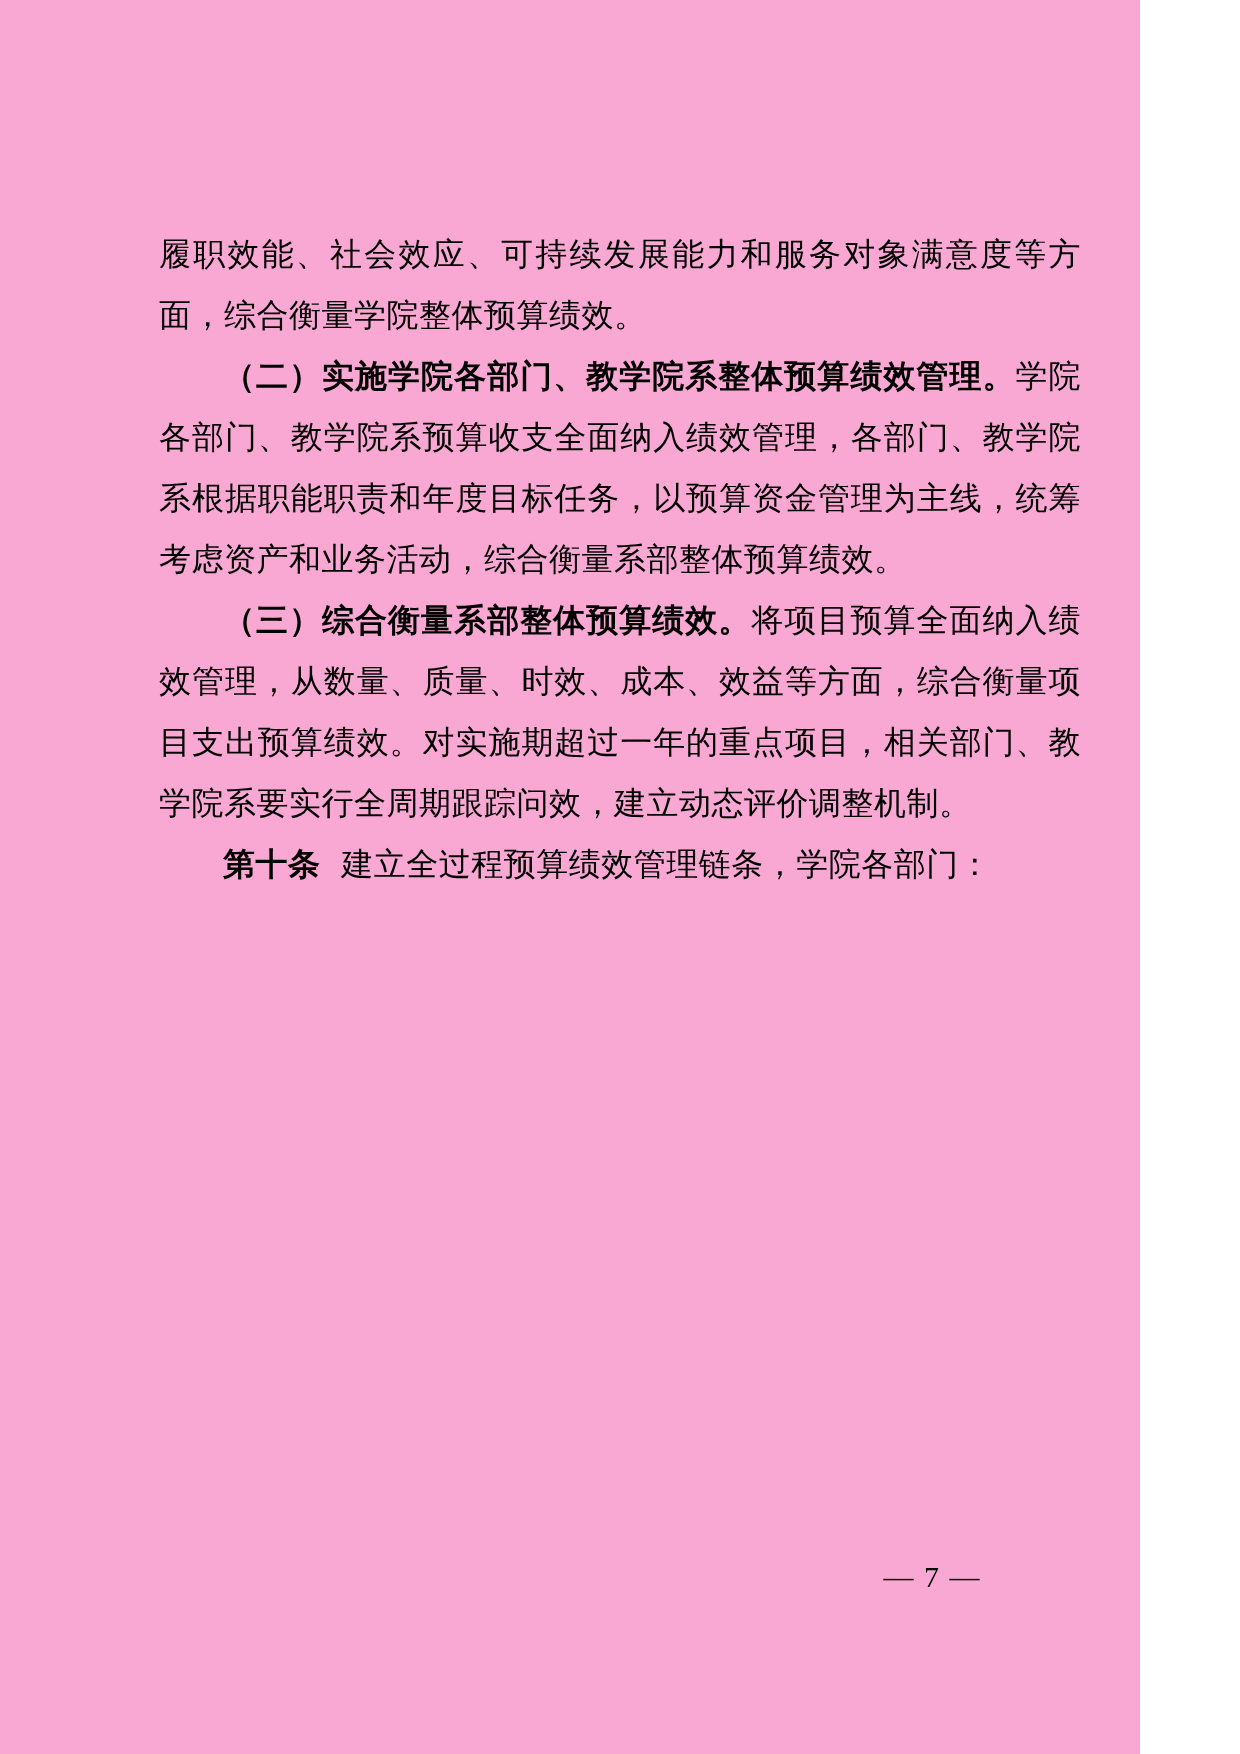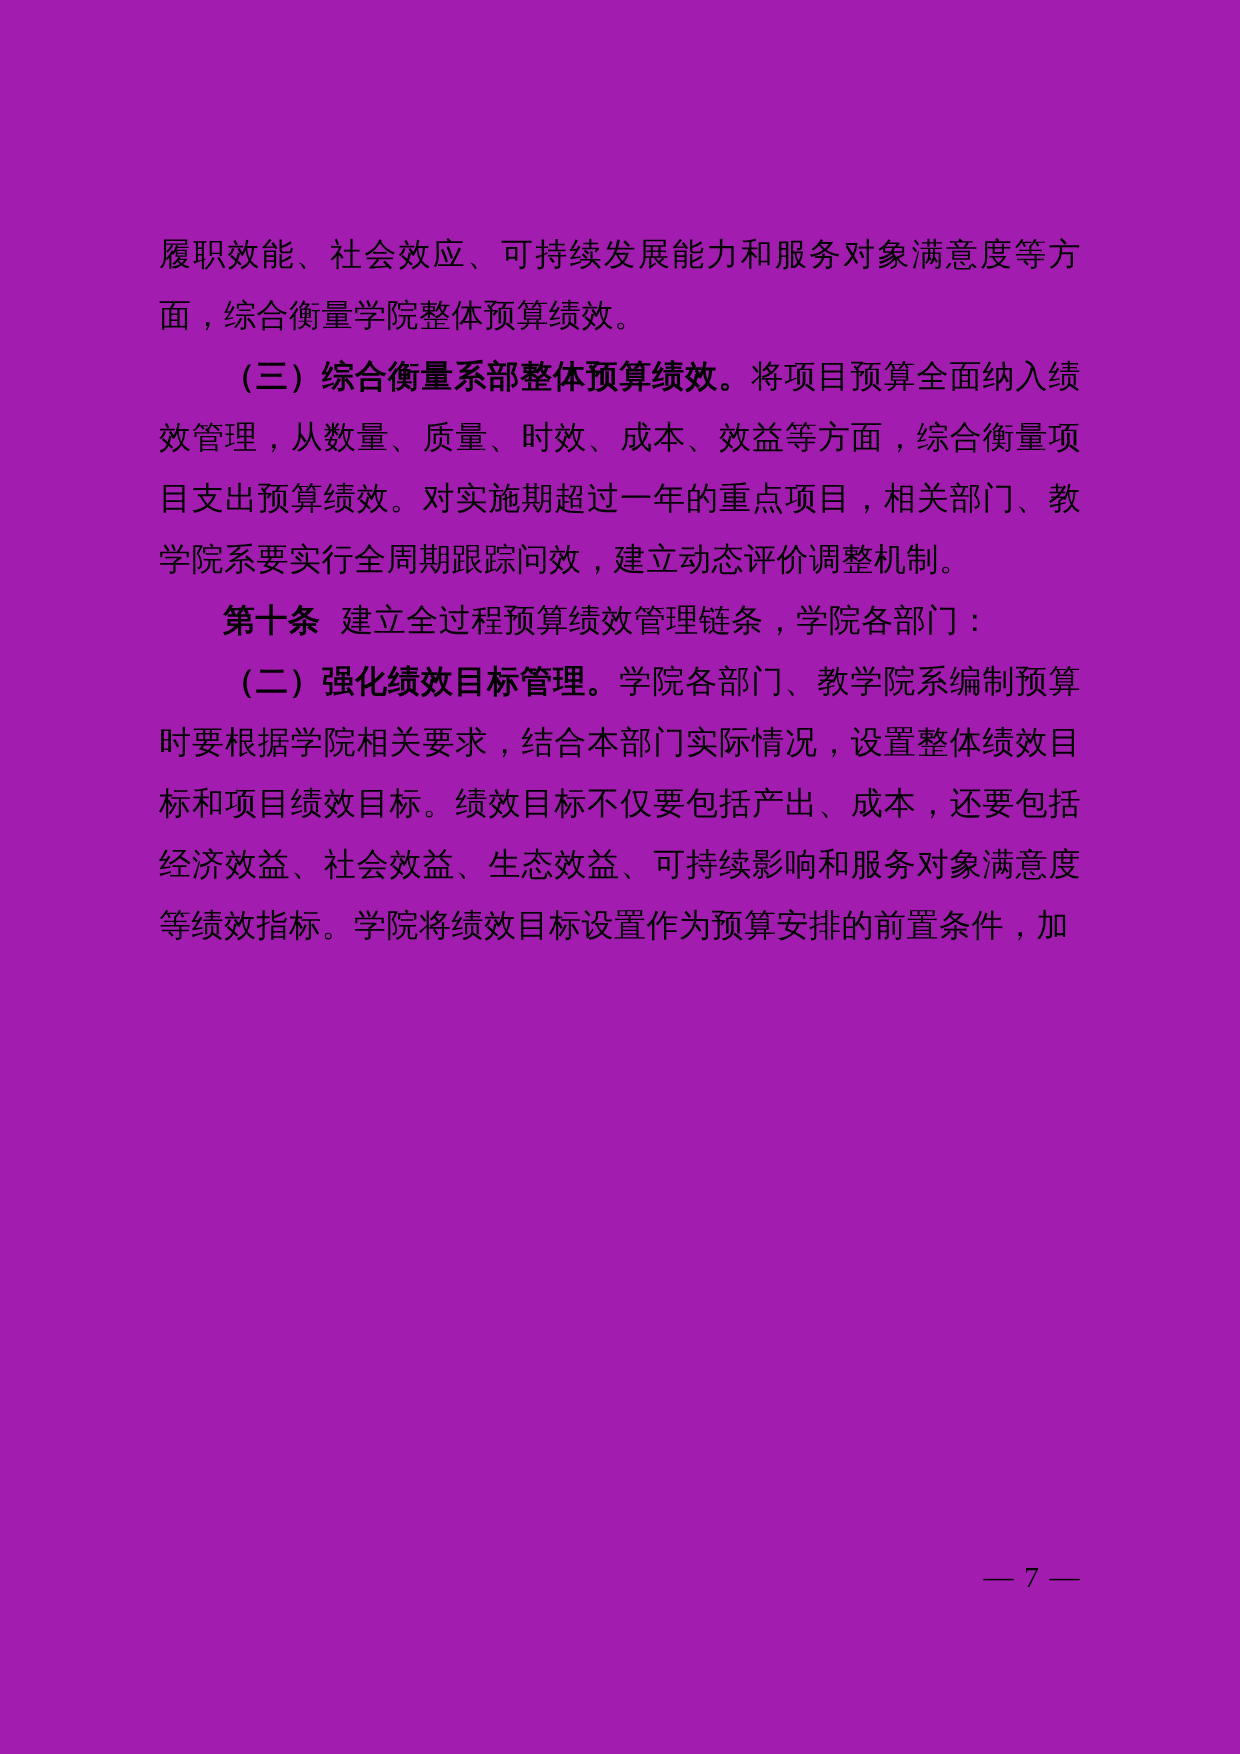--- a/index.html
+++ b/index.html
@@ -2,23 +2,23 @@
 <html><head>
 <meta charset="utf-8">
 <style>
   html, body {
     margin: 0;
     padding: 0;
     background: #ffffff;
   }
   .page {
     position: relative;
-    width: 1240px;
+    width: 1140px;
     height: 1754px;
-    background: #a21caf;
+    background: #f9a8d4;
     overflow: hidden;
     font-family: "Liberation Serif", serif;
     color: #000000;
   }
   .doc-body {
     position: absolute;
     left: 159px;
     top: 224px;
     width: 922px;
     font-size: 32px;
@@ -52,25 +52,25 @@
 </style>
 </head>
 <body>
 
 <div class="page">
 
   <div class="doc-body">
 
     <p class="para"><span class="para-body">履职效能、社会效应、可持续发展能力和服务对象满意度等方面，综合衡量学院整体预算绩效。</span></p>
 
+    <p class="para indent"><span class="para-head">（二）实施学院各部门、教学院系整体预算绩效管理。</span><span class="para-body">学院各部门、教学院系预算收支全面纳入绩效管理，各部门、教学院系根据职能职责和年度目标任务，以预算资金管理为主线，统筹考虑资产和业务活动，综合衡量系部整体预算绩效。</span></p>
 
     <p class="para indent"><span class="para-head">（三）综合衡量系部整体预算绩效。</span><span class="para-body">将项目预算全面纳入绩效管理，从数量、质量、时效、成本、效益等方面，综合衡量项目支出预算绩效。对实施期超过一年的重点项目，相关部门、教学院系要实行全周期跟踪问效，建立动态评价调整机制。</span></p>
 
     <p class="para indent"><span class="para-head article-no">第十条</span><span class="para-body">建立全过程预算绩效管理链条，学院各部门：</span></p>
 
 
-    <p class="para indent"><span class="para-head">（二）强化绩效目标管理。</span><span class="para-body">学院各部门、教学院系编制预算时要根据学院相关要求，结合本部门实际情况，设置整体绩效目标和项目绩效目标。绩效目标不仅要包括产出、成本，还要包括经济效益、社会效益、生态效益、可持续影响和服务对象满意度等绩效指标。学院将绩效目标设置作为预算安排的前置条件，加</span></p>
 
   </div>
 
   <div class="page-number">— 7 —</div>
 
 </div>
 
 </body></html>

